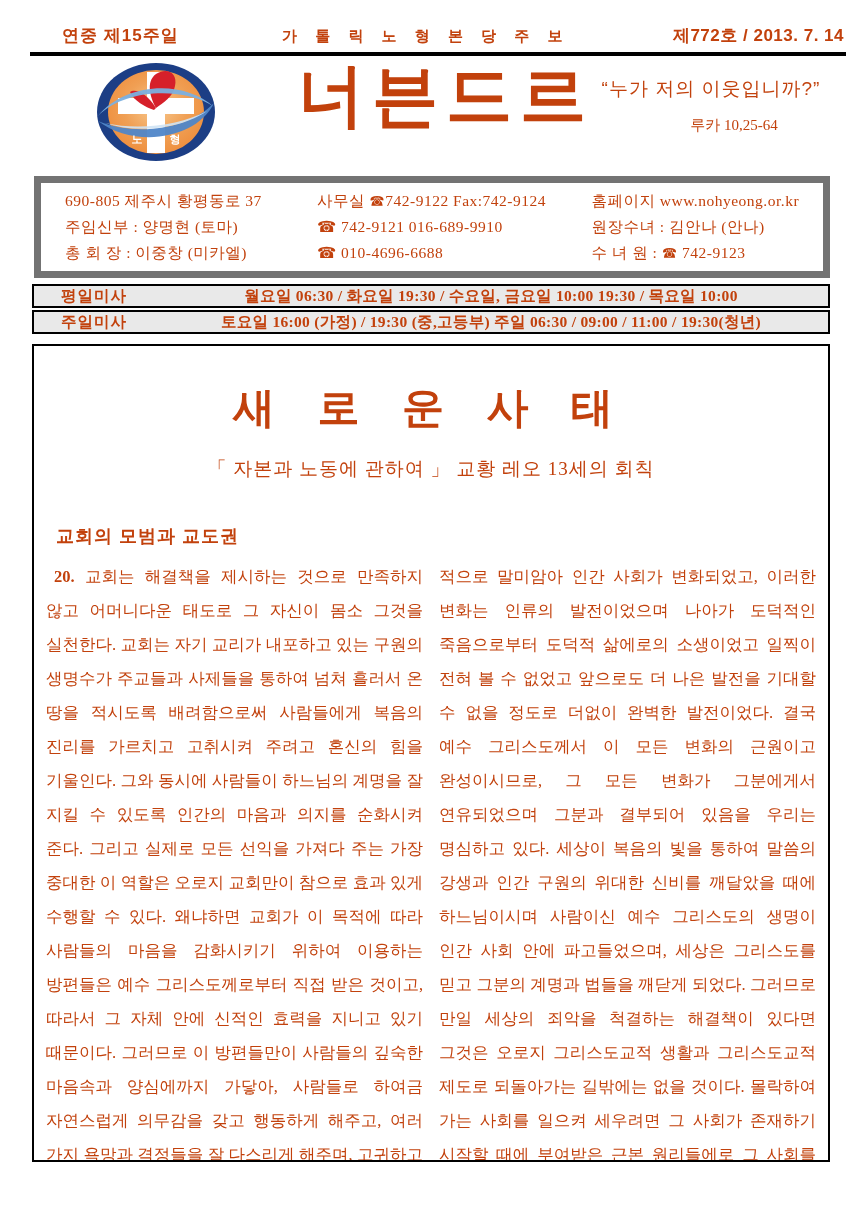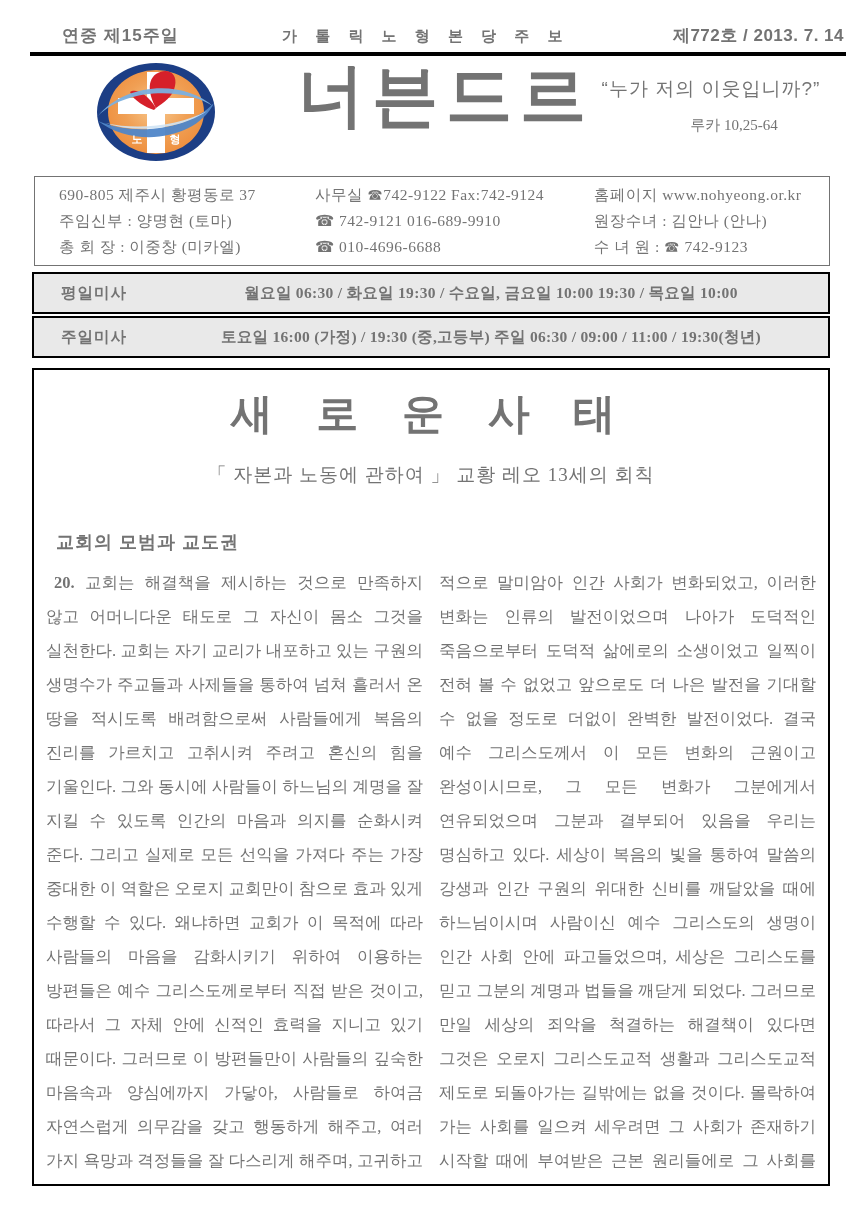--- a/index.html
+++ b/index.html
@@ -3,21 +3,21 @@
 <meta charset="utf-8">
 <style>
   * { margin: 0; padding: 0; box-sizing: border-box; }
   html, body { background: #ffffff; }
   .page {
     position: relative;
     width: 860px;
     height: 1214px;
     margin: 0 auto;
     background: #ffffff;
-    color: #737373;
+    color: #c2410c;
     font-family: "Liberation Serif", serif;
     overflow: hidden;
   }
   
   .top-header {
     display: flex;
     justify-content: space-between;
     align-items: baseline;
     padding: 24px 16px 0 62px;
     font-family: "Liberation Sans", sans-serif;
@@ -45,59 +45,59 @@
     letter-spacing: 8px;
     line-height: 1.0;
     transform: scaleY(1.05);
   }
   .quote-block { position: absolute; right: 24px; top: 20px; width: 250px; text-align: center; }
   .quote { font-weight: normal; font-size: 19px; letter-spacing: 1px; font-family: "Liberation Sans", sans-serif; }
   .quote-ref { font-size: 15px; margin-top: 14px; padding-left: 46px; }
   
   .contact-box {
     margin: 0 30px 0 34px;
-    border: 1px solid #737373;
+    border: 7px solid #737373;
     padding: 5px 6px 5px 24px;
   }
   .contact-row {
     display: grid;
     grid-template-columns: 33.5% 36.5% 30%;
     font-size: 15.5px;
     line-height: 26px;
     letter-spacing: 0.5px;
   }
   
   .mass-table { margin: 6px 30px 0 32px; }
   .mass-row {
     display: flex;
     border: 2px solid #000;
     background: #e9e9e9;
     font-weight: bold;
     font-size: 15.5px;
     line-height: 20px;
-    padding: 9px 0;
+    padding: 0 0;
     margin-bottom: 2px;
   }
   .mass-label { width: 120px; text-align: center; flex: 0 0 auto; letter-spacing: 1px; }
   .mass-times { flex: 1 1 auto; text-align: center; letter-spacing: 0.3px; }
   
   .article-box {
     margin: 10px 30px 0 32px;
     border: 2px solid #000;
     height: 818px;
     padding: 0 10px;
     overflow: hidden;
   }
   .article-title {
     text-align: center;
-    font-family: Liberation Sans, sans-serif;
+    font-family: Liberation Serif, serif;
     font-weight: 900;
     font-size: 42px;
     letter-spacing: 16px;
-    margin-top: 16px;
+    margin-top: 34px;
   }
   .article-subtitle {
     text-align: center;
     font-size: 19px;
     margin-top: 20px;
     letter-spacing: 1px;
   }
   .section-heading {
     font-family: "Liberation Sans", sans-serif;
     font-weight: bold;

